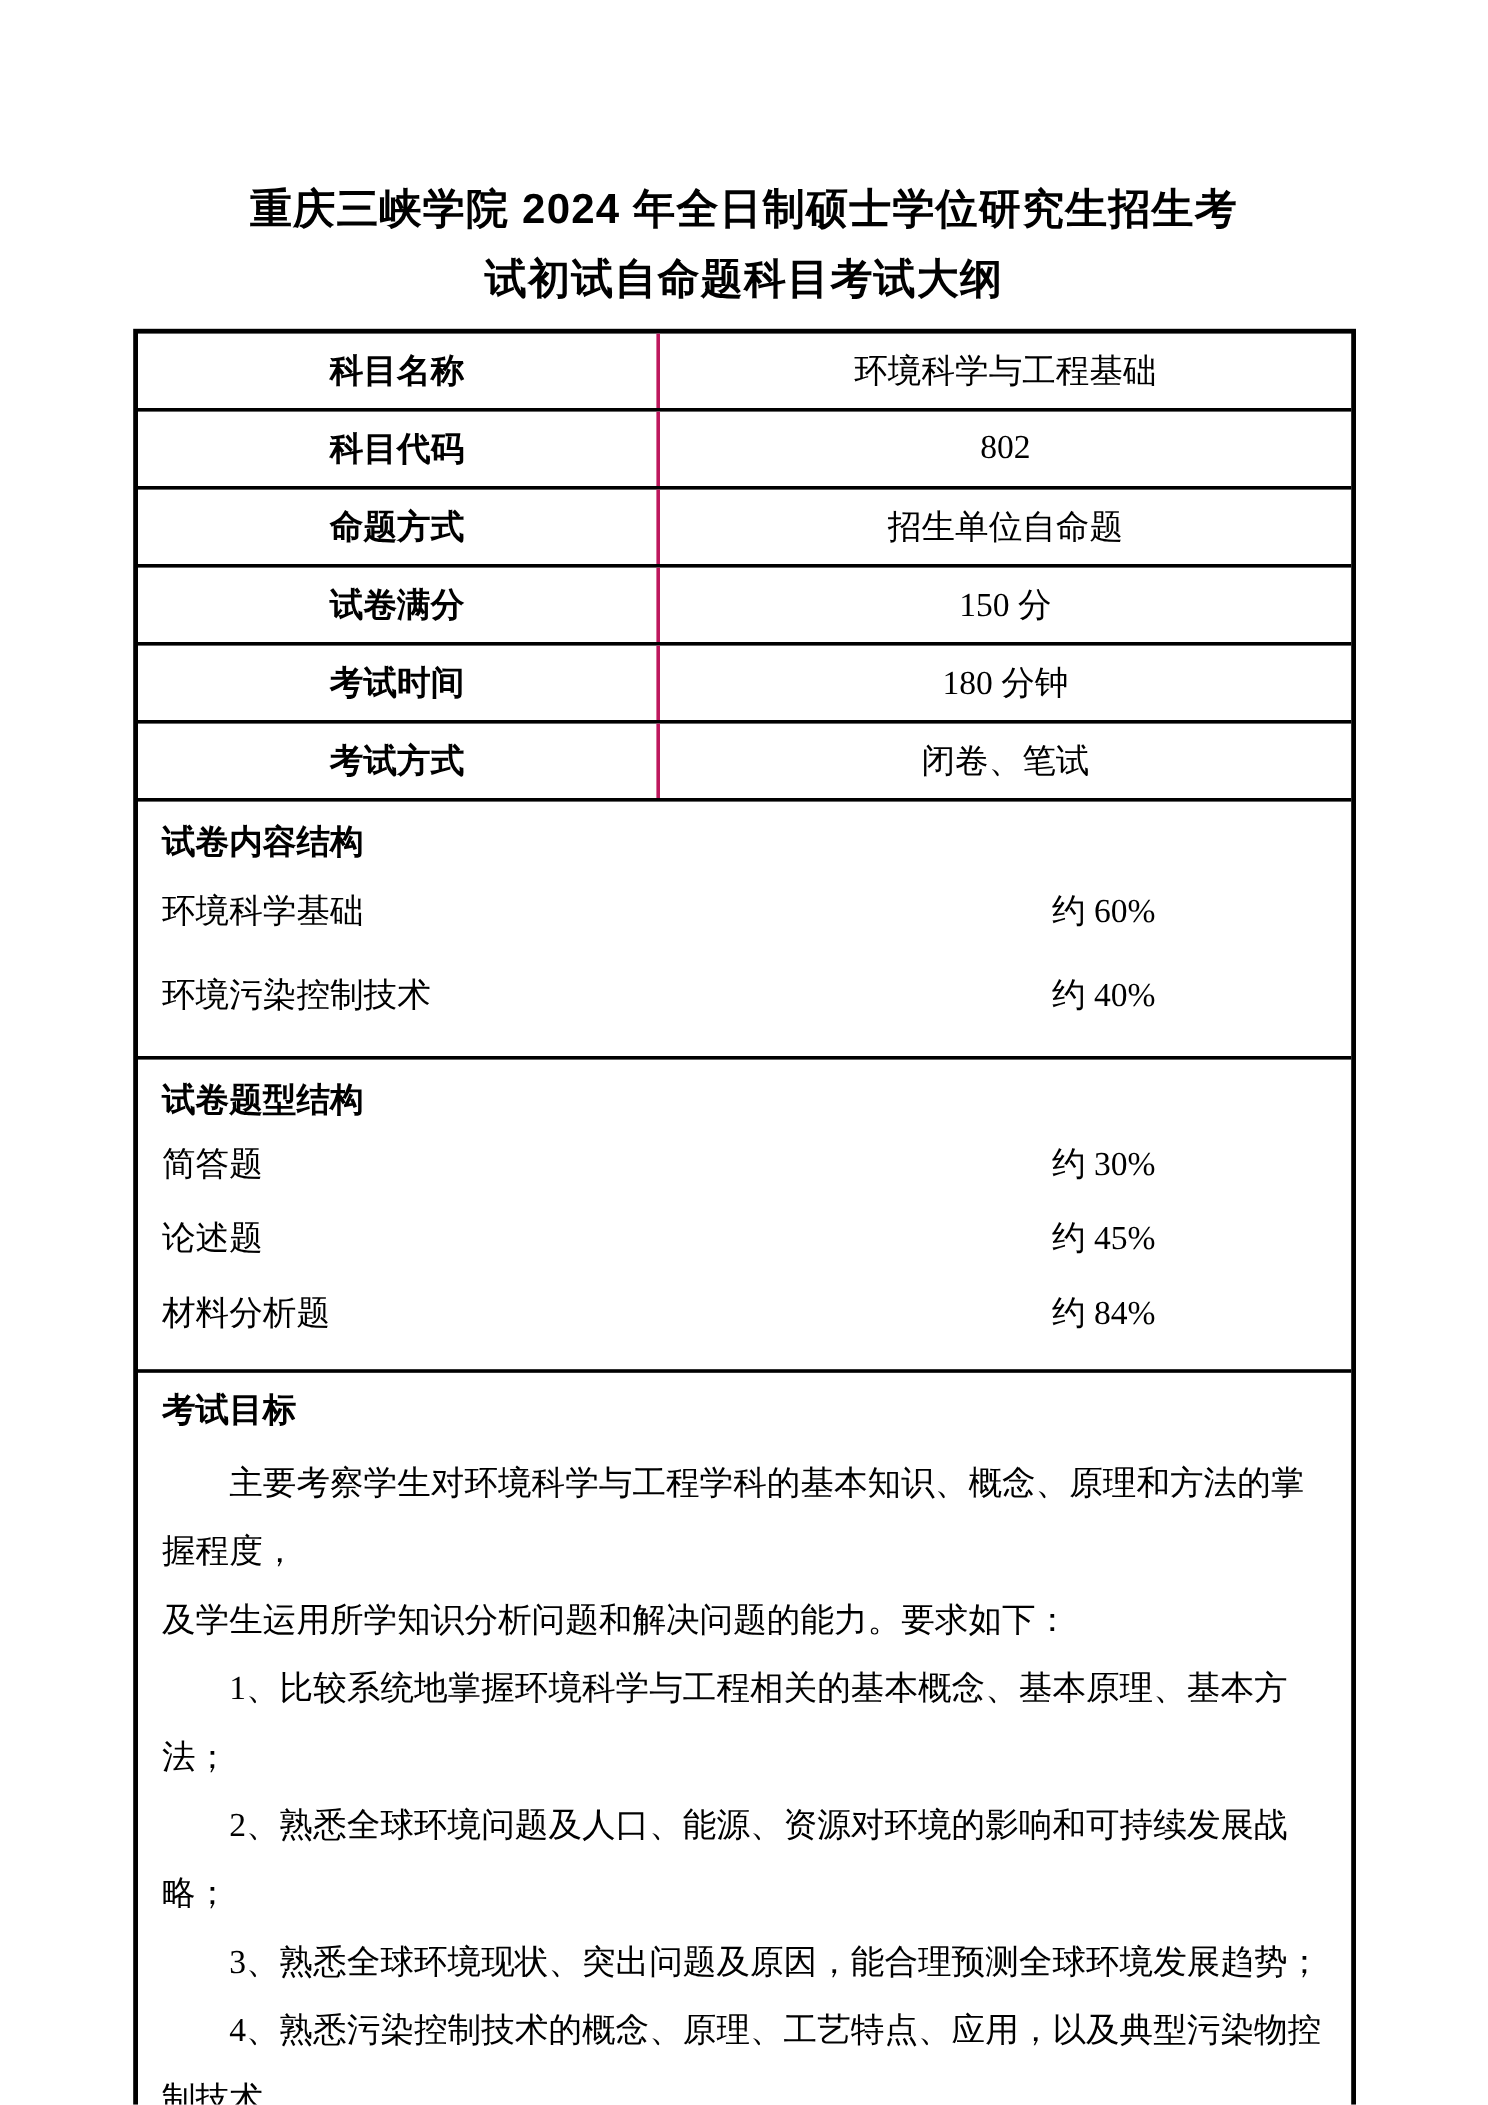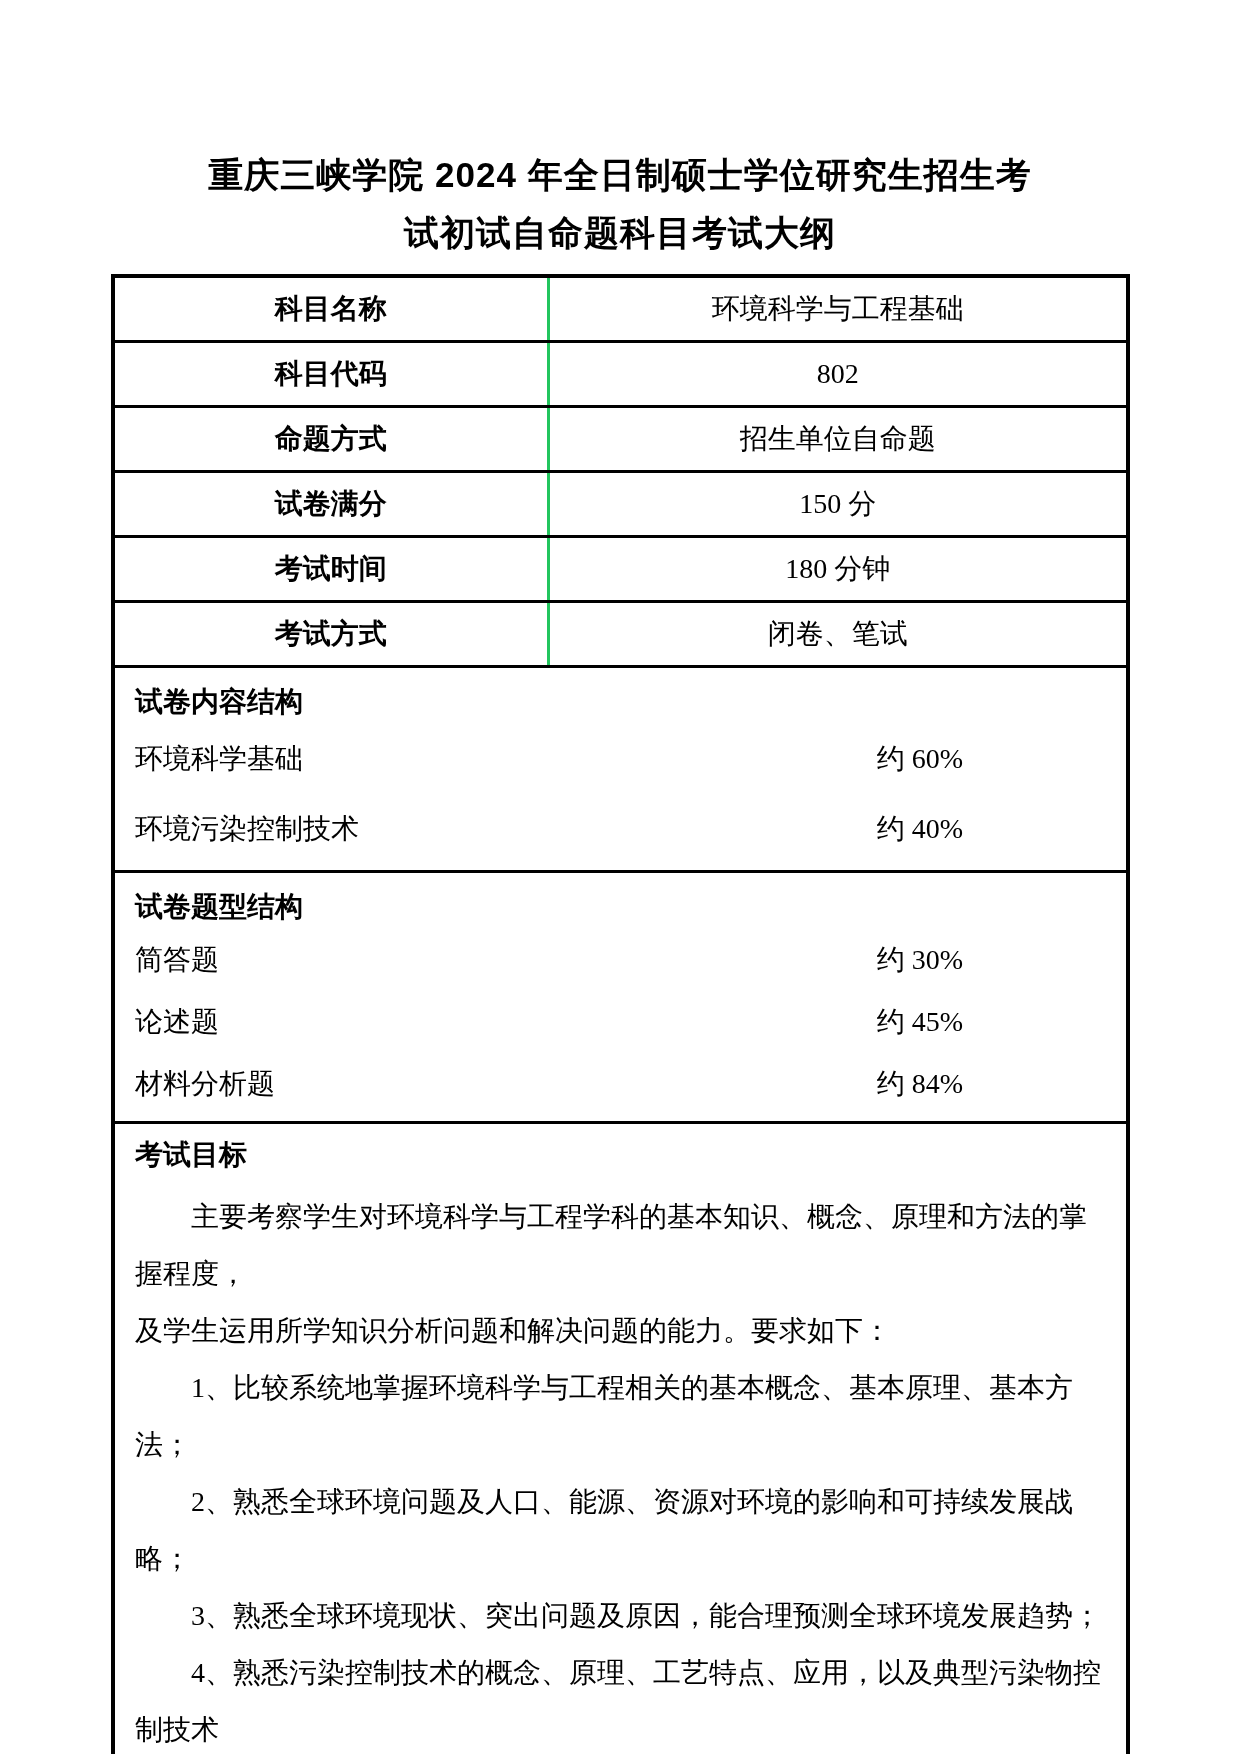--- a/index.html
+++ b/index.html
@@ -32,33 +32,33 @@
     border: 4px solid #000;
     background: #fff;
   }
   .info-row {
     display: flex;
     height: 65px;
     border-bottom: 3px solid #000;
   }
   .info-label-cell {
     width: 43%;
-    border-right: 3px solid #22c55e;
+    border-right: 3px solid #be185d;
     display: flex; align-items: center; justify-content: center;
     font-family: "Liberation Sans", "DejaVu Sans", sans-serif;
     font-weight: bold;
     font-size: 28px;
   }
   .info-value-cell {
     flex: 1;
     display: flex; align-items: center; justify-content: center;
     font-size: 28px;
   }
   .section {
-    padding: 12px 20px 6px 20px;
+    padding: 12px 20px 16px 20px;
     border-bottom: 3px solid #000;
   }
   .section:last-child { border-bottom: none; }
   .section-heading {
     font-family: "Liberation Sans", "DejaVu Sans", sans-serif;
     font-weight: bold;
     font-size: 28px;
     line-height: 44px;
   }
   .weight-row {

